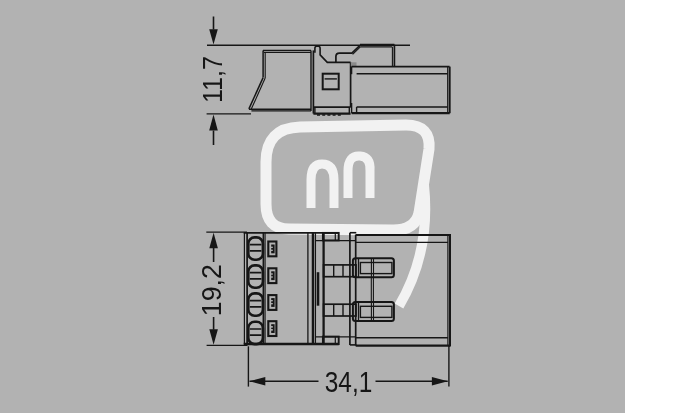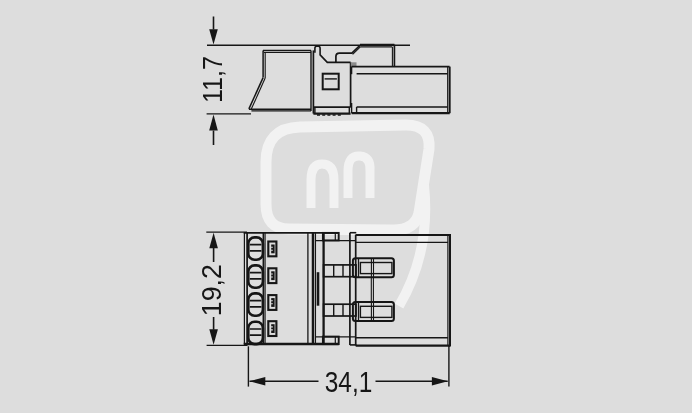--- a/index.html
+++ b/index.html
@@ -1,16 +1,16 @@
 <!DOCTYPE html>
 <html><head>
 <meta charset="utf-8">
 <style>
   html,body{margin:0;padding:0;background:#fff;}
-  #page{position:relative;width:692px;height:413px;background:#bef264;overflow:hidden;filter:grayscale(1);}
+  #page{position:relative;width:625px;height:413px;background:#eab308;overflow:hidden;filter:grayscale(1);}
   svg{position:absolute;left:0;top:0;}
   text{font-family:"Liberation Sans",sans-serif;fill:#161616;}
 </style>
 </head>
 <body>
 <div id="page">
 <svg width="697" height="413" viewBox="0 0 697 413">
 <g stroke="#161616" fill="none" stroke-linecap="butt">
 
 <g stroke="#f2f2f2" fill="none">

